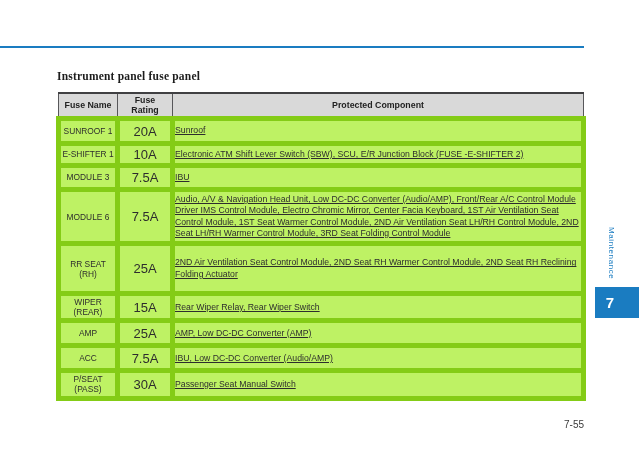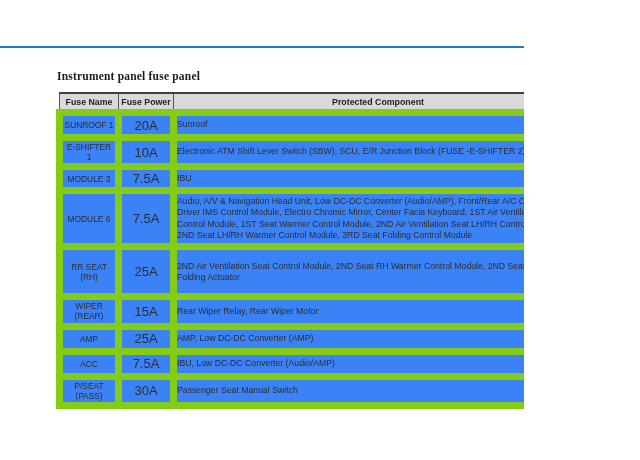--- a/index.html
+++ b/index.html
@@ -1,18 +1,18 @@
 <!DOCTYPE html>
 <html><head>
 <meta charset="utf-8">
 <style>
   html, body { margin: 0; padding: 0; }
   .page {
     position: relative;
-    width: 524px;
+    width: 640px;
     height: 460px;
     background: #ffffff;
     font-family: "Liberation Sans", sans-serif;
     overflow: hidden;
   }
   .top-rule {
     position: absolute;
     left: 0; top: 46px;
     width: 584px; height: 2px;
     background: #1a7cc1;
@@ -43,40 +43,41 @@
     border: 1px solid #57575a;
     border-top: 2px solid #404042;
     font-size: 8.8px;
     font-weight: bold;
     height: 13px;
     padding: 1px 2px;
     text-align: center;
     color: #222;
   }
   .fuse-table td {
-    border: 7px solid #84cc16;
+    border: 5px solid #84cc16;
     vertical-align: middle;
-    background: #3b82f6;
+    background: #bef264;
   }
   .fuse-table td.cell-name {
     text-align: center;
     font-size: 8.4px;
     line-height: 1.2;
     white-space: pre-line;
     padding: 1px;
   }
   .fuse-table td.cell-rating {
     text-align: center;
     font-size: 13px;
     padding: 1px;
   }
   .fuse-table td.cell-comp {
     text-align: left;
     padding: 2px 0;
     line-height: 1.3;
+    text-decoration: underline;
   }
   .fuse-table tbody tr:nth-child(1)  { height: 25px; }
   .fuse-table tbody tr:nth-child(2)  { height: 21px; margin-top: 32px; }
   .fuse-table tbody tr:nth-child(3)  { height: 24px; }
   .fuse-table tbody tr:nth-child(4)  { height: 22px; }
   .fuse-table tbody tr:nth-child(5)  { height: 50px; }
   .fuse-table tbody tr:nth-child(6)  { height: 22px; }
   .fuse-table tbody tr:nth-child(7)  { height: 25px; }
   .fuse-table tbody tr:nth-child(8)  { height: 25px; }
   .fuse-table tbody tr:nth-child(9)  { height: 21px; }
@@ -126,21 +127,21 @@
 
   <table class="fuse-table">
     <colgroup>
       <col class="c-name">
       <col class="c-rating">
       <col class="c-comp">
     </colgroup>
     <thead>
       <tr>
         <th>Fuse Name</th>
-        <th>Fuse Power</th>
+        <th>Fuse Rating</th>
         <th>Protected Component</th>
       </tr>
     </thead>
     <tbody>
         <tr>
           <td class="cell-name">SUNROOF 1</td>
           <td class="cell-rating">20A</td>
           <td class="cell-comp">Sunroof</td>
         </tr>
         <tr>
@@ -160,21 +161,21 @@
         </tr>
         <tr>
           <td class="cell-name">RR SEAT (RH)</td>
           <td class="cell-rating">25A</td>
           <td class="cell-comp">2ND Air Ventilation Seat Control Module, 2ND Seat RH Warmer Control Module, 2ND Seat RH Reclining Folding Actuator</td>
         </tr>
         <tr>
           <td class="cell-name">WIPER
 (REAR)</td>
           <td class="cell-rating">15A</td>
-          <td class="cell-comp">Rear Wiper Relay, Rear Wiper Motor</td>
+          <td class="cell-comp">Rear Wiper Relay, Rear Wiper Switch</td>
         </tr>
         <tr>
           <td class="cell-name">AMP</td>
           <td class="cell-rating">25A</td>
           <td class="cell-comp">AMP, Low DC-DC Converter (AMP)</td>
         </tr>
         <tr>
           <td class="cell-name">ACC</td>
           <td class="cell-rating">7.5A</td>
           <td class="cell-comp">IBU, Low DC-DC Converter (Audio/AMP)</td>

